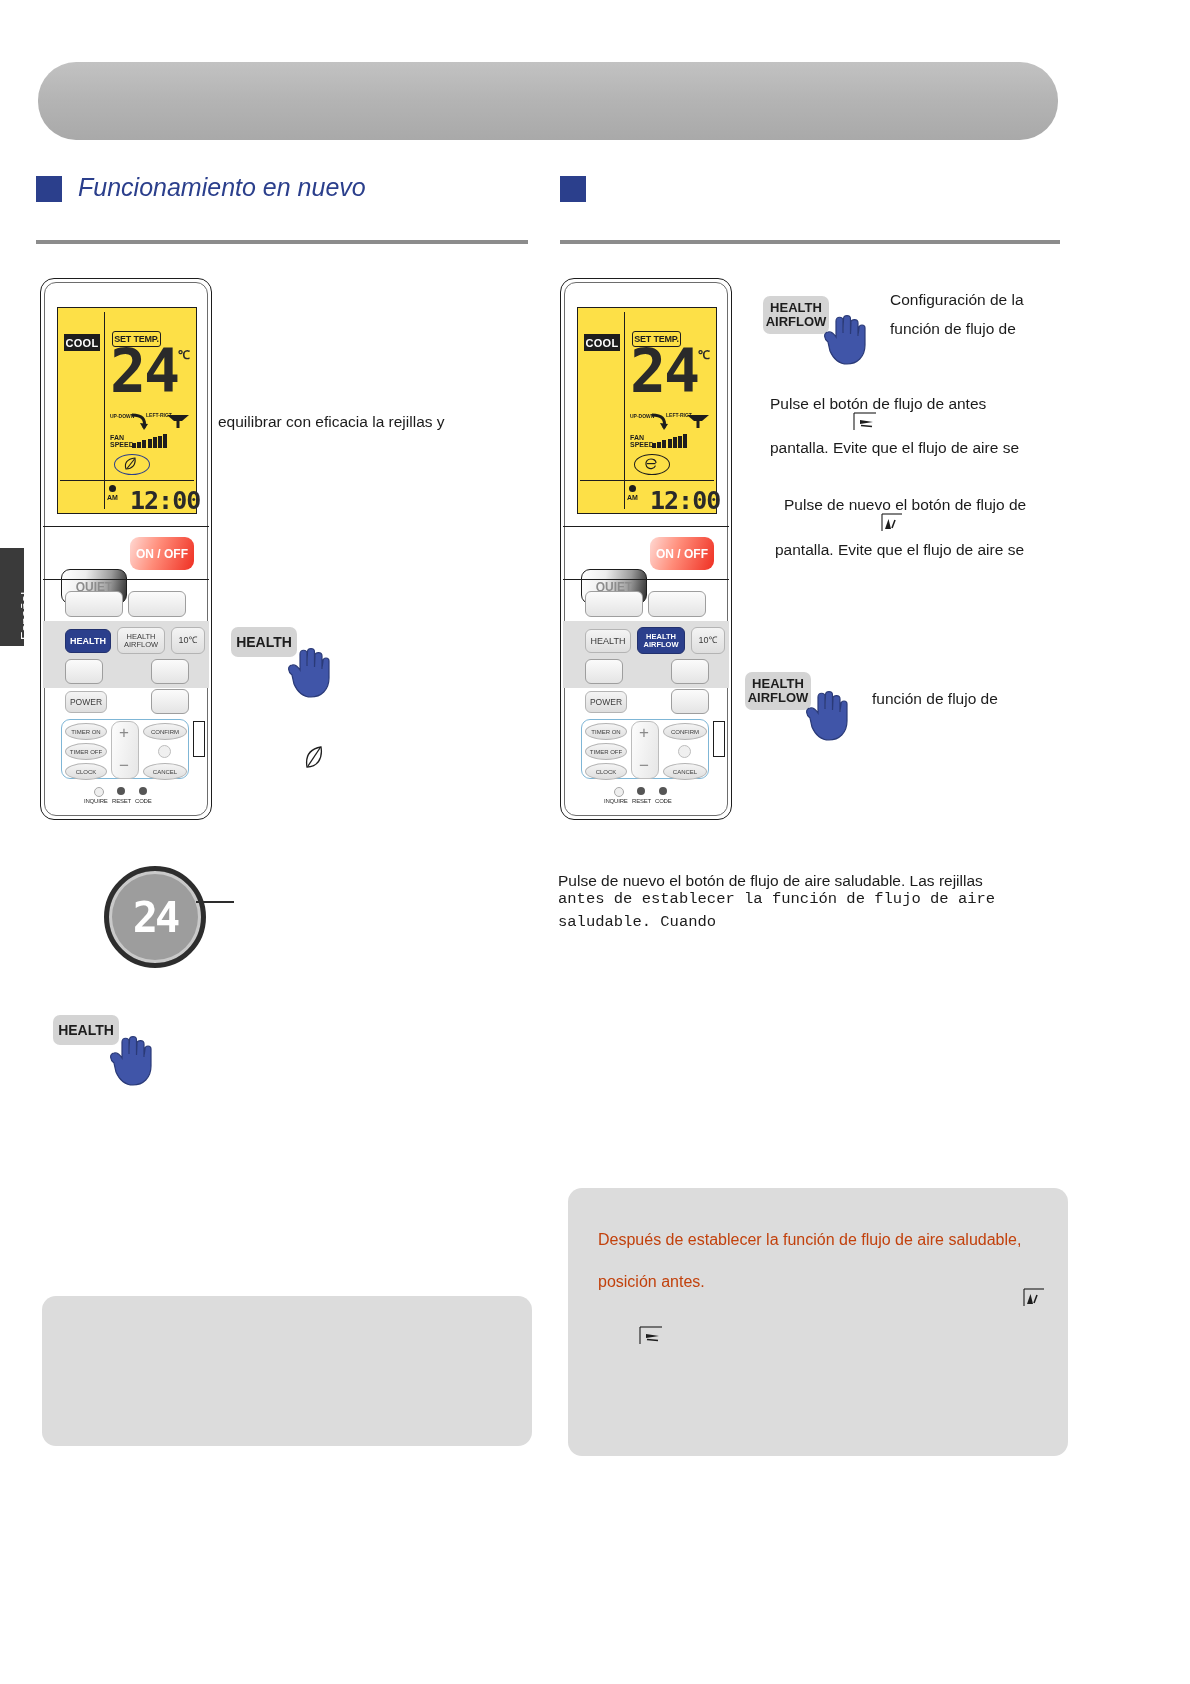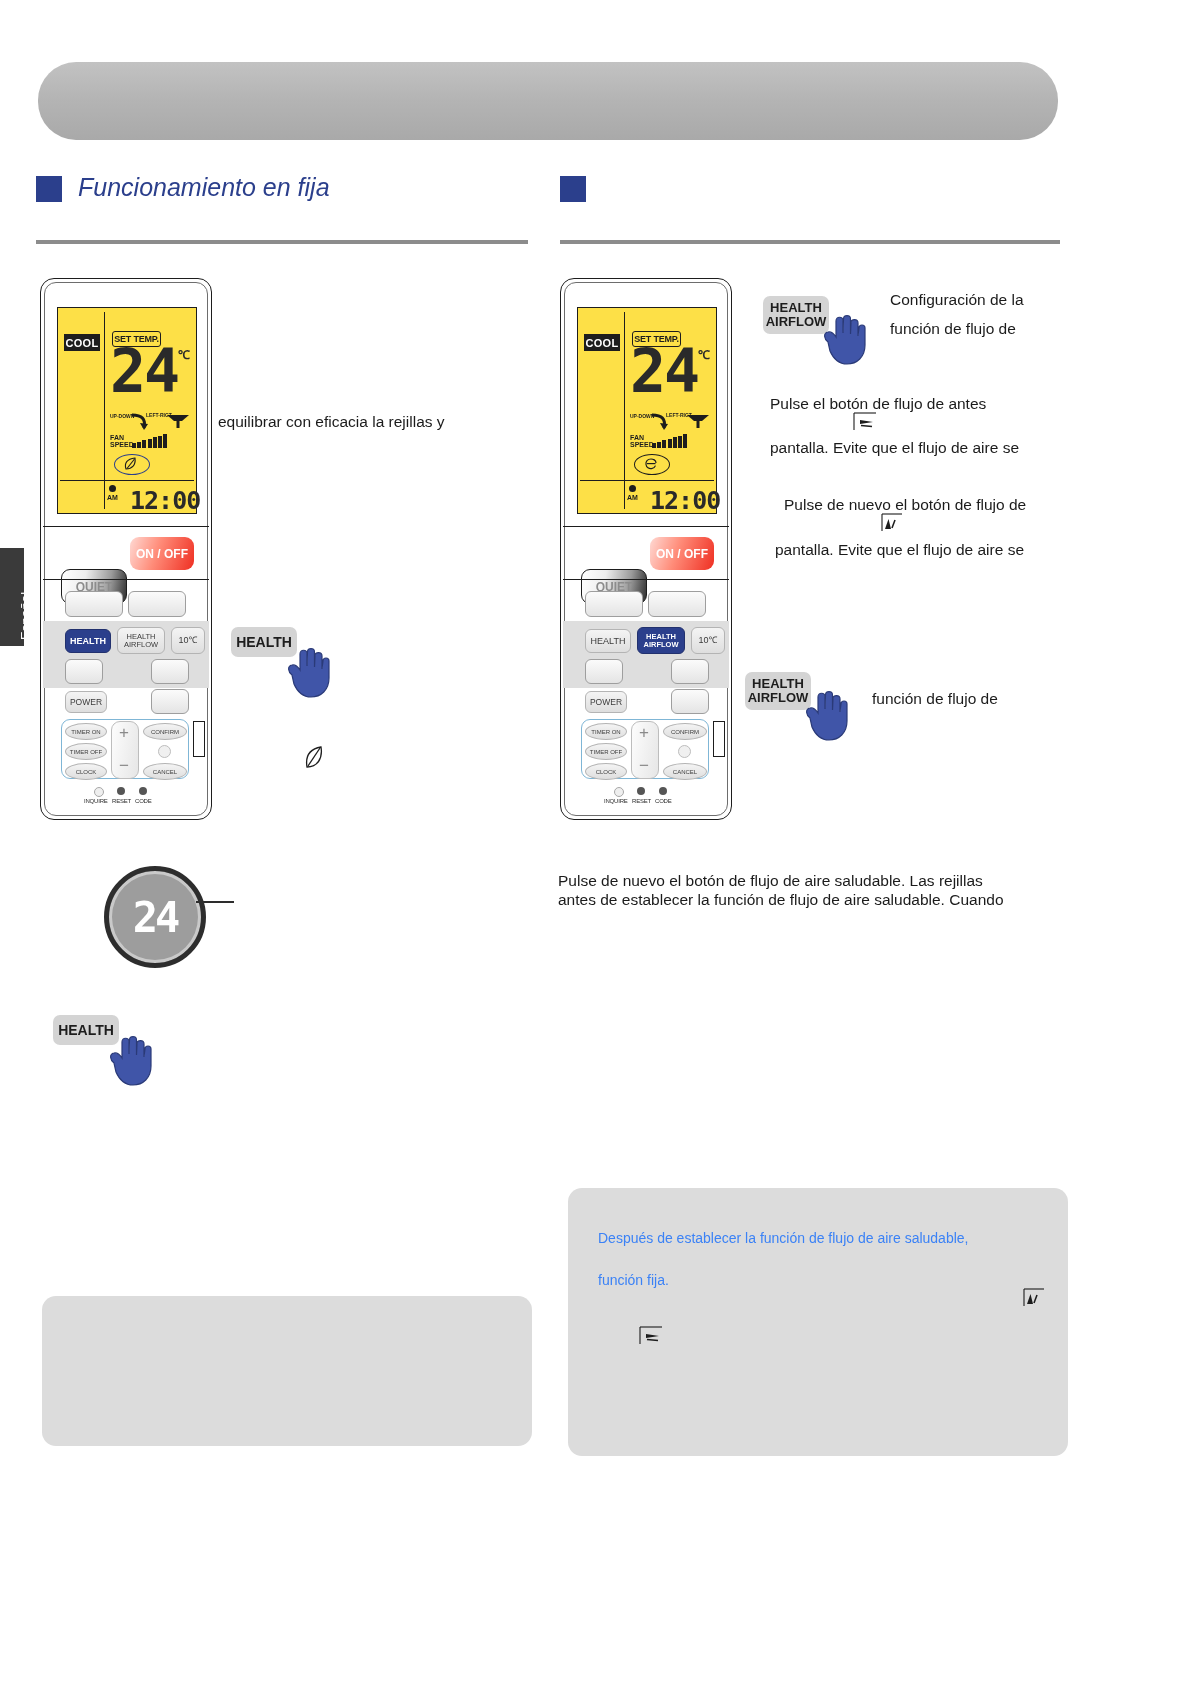--- a/index.html
+++ b/index.html
@@ -130,37 +130,37 @@
     display:flex;align-items:center;justify-content:center;
   }
   #circle24 span{
     font-family:"DejaVu Sans Mono", monospace;font-weight:bold;font-size:42px;
     color:#ffffff;letter-spacing:-3px;
   }
   #circle24-leader{position:absolute;left:196px;top:901px;width:38px;height:2px;background:#2d2d2d;}
 
   
   .notebox{position:absolute;background:#dcdcdc;border-radius:14px;}
-  .notetext{position:absolute;font-size:14px;color:#3b82f6;line-height:1.5;}
+  .notetext{position:absolute;font-size:16px;color:#c2410c;line-height:1.5;}
 
   
   .glyph{position:absolute;}
 </style>
 </head>
 <body>
 
 <div class="abs" id="header-bar"></div>
 
 <div class="abs" id="side-tab">
   <span>Español</span>
 </div>
 
 <div class="abs sec-head" id="head-left">
   <div class="sec-sq"></div>
-  <div class="sec-title">Funcionamiento en fija</div>
+  <div class="sec-title">Funcionamiento en nuevo</div>
 </div>
 <div class="abs rule" id="rule-left"></div>
 
 <div class="abs sec-head" id="head-right">
   <div class="sec-sq"></div>
 </div>
 <div class="abs rule" id="rule-right"></div>
 
 <div class="abs remote" style="left:40px;top:278px;width:170px;height:540px;">
   <div class="remote-outline"></div>
@@ -424,27 +424,27 @@
   <span>AIRFLOW</span>
 </div>
 <svg class="hand" style="left:800px;top:688px;" width="56" height="56" viewBox="0 0 56 56">
   <path d="M10 30 C6 27 5 21 10 20 C13 19.3 16 22 18 25 L18 9 C18 4 25 4 25 9 L25 21
            L25.5 7 C25.5 2.5 32.5 2.5 32.5 7 L32.5 22 L33 11 C33 6.5 40 6.5 40 11 L40 24
            L41 16 C41 12 47 12 47 16 L47 33 C47 45 39 52 29 52 C20 52 15 46 12 39 Z" fill="#4055a8" stroke="#2a3a78" stroke-width="1.2"></path>
 </svg>
 <div class="ptext" style="left:872px;top:687px;width:260px;">función de flujo de</div>
 
 <div class="ptext" style="left:558px;top:869px;width:520px;">Pulse de nuevo el botón de flujo de aire saludable. Las rejillas</div>
-<div class="ptext" style="left:558px;top:888px;width:520px;">antes de establecer la función de flujo de aire saludable. Cuando</div>
+<div class="ptext" style="left:558px;top:888px;width:520px;font-family:Liberation Mono, monospace;">antes de establecer la función de flujo de aire saludable. Cuando</div>
 
 <div class="notebox" style="left:42px;top:1296px;width:490px;height:150px;"></div>
 
 <div class="notebox" style="left:568px;top:1188px;width:500px;height:268px;"></div>
 <div class="notetext" style="left:598px;top:1228px;width:460px;">Después de establecer la función de flujo de aire saludable,</div>
-<div class="notetext" style="left:598px;top:1270px;width:460px;">función fija.</div>
+<div class="notetext" style="left:598px;top:1270px;width:460px;">posición antes.</div>
 
 <svg class="glyph" style="left:1022px;top:1288px;" width="24" height="22" viewBox="0 0 24 22">
   <path d="M2 1 V18" stroke="#1d1d1d" stroke-width="1.1"></path>
   <path d="M2 1 H22" stroke="#1d1d1d" stroke-width="1.1"></path>
   <path d="M5 16 L8.5 6 L11 16 Z" fill="#1d1d1d"></path>
   <path d="M12 15 L15 7" stroke="#1d1d1d" stroke-width="1.6"></path>
 </svg>
 
 <svg class="glyph" style="left:638px;top:1326px;" width="26" height="22" viewBox="0 0 26 22">
   <path d="M2 1 V18" stroke="#1d1d1d" stroke-width="1.1"></path>

